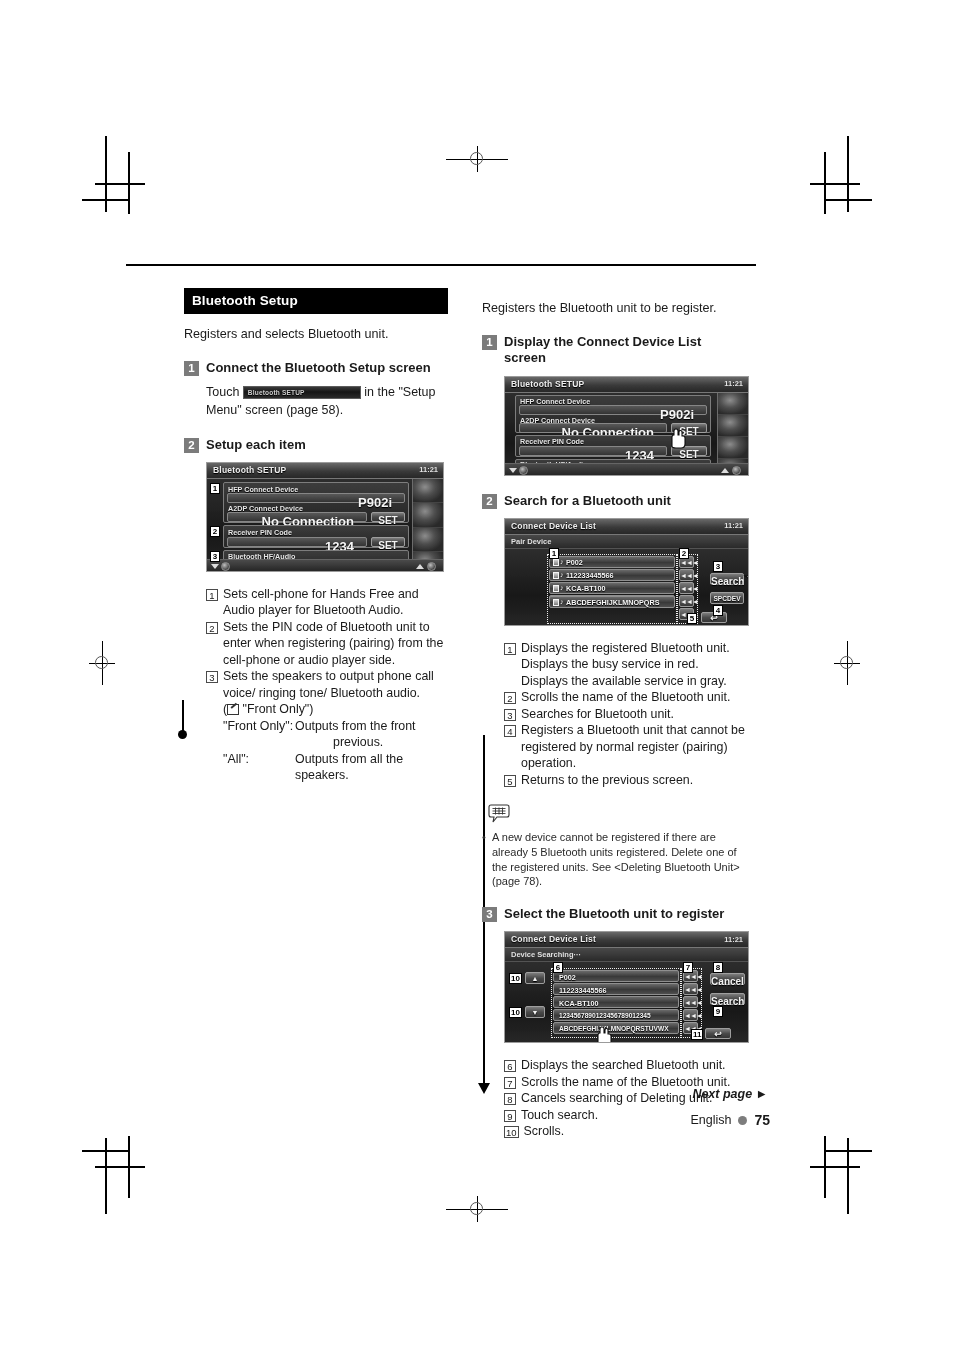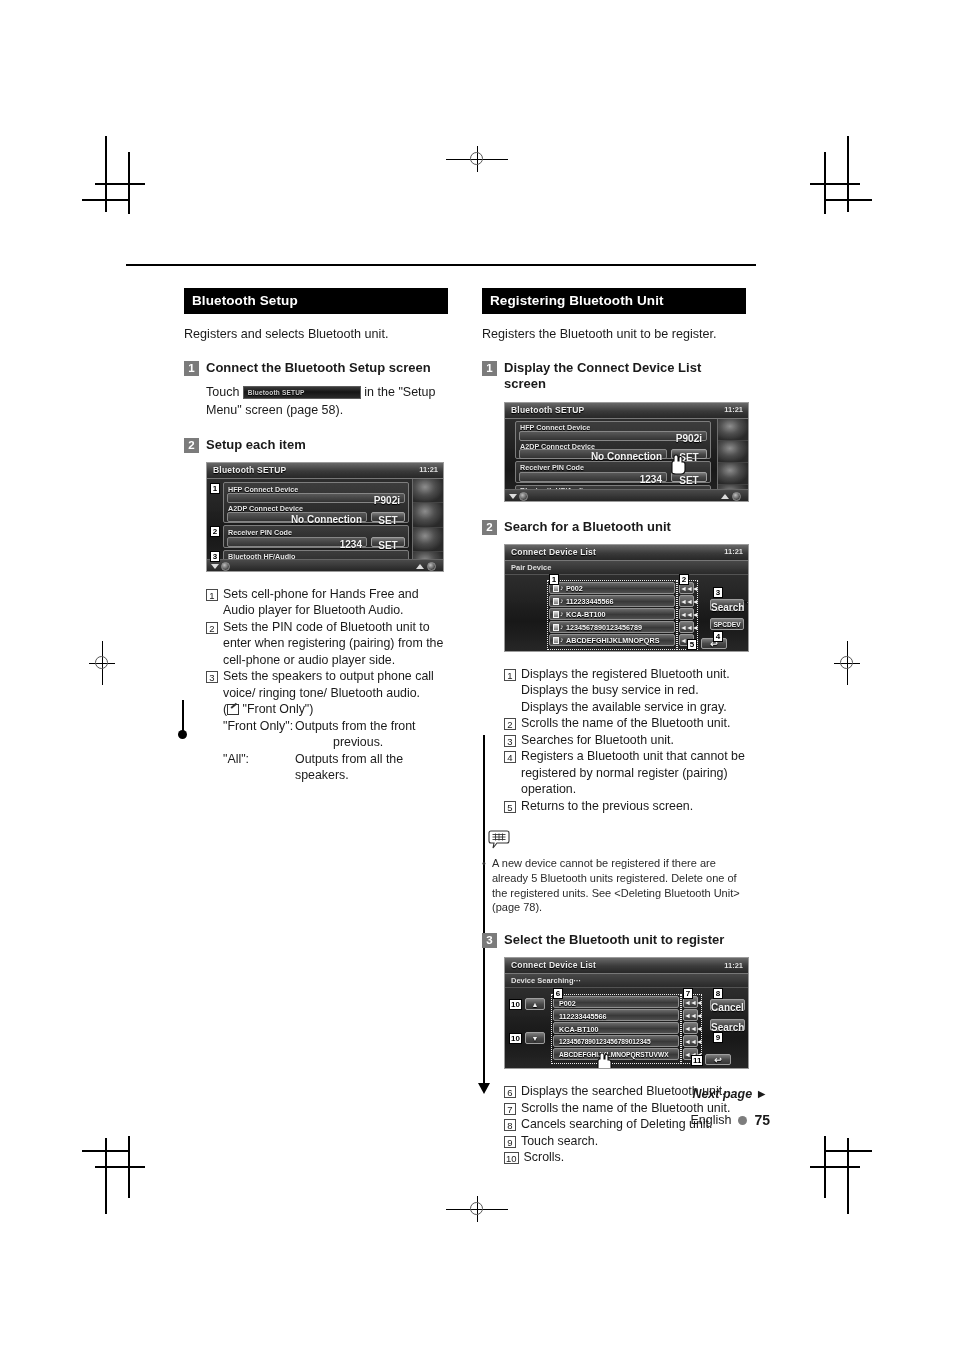--- a/index.html
+++ b/index.html
@@ -196,22 +196,22 @@
     white-space: nowrap;
   }
   .field-value-bar {
     position: absolute;
     background: linear-gradient(180deg,#5a5a5a,#373737);
     border: 1px solid #868686;
     box-sizing: border-box;
     border-radius: 2px;
   }
   .field-value-bar .v {
-    position: absolute; right: 4px; top: 1px;
-    font-size: 10px; font-weight: bold; color: #f0f0f0;
+    position: absolute; right: 12px; top: 1px;
+    font-size: 13px; font-weight: bold; color: #f0f0f0;
     text-shadow: 0 1px 1px #000;
     white-space: nowrap;
     margin-left: 22px;
   }
   .btn3d {
     position: absolute;
     background: linear-gradient(180deg,#7d7d7d 0%,#4d4d4d 50%,#383838 100%);
     border: 1px solid #9d9d9d;
     border-radius: 2px;
     box-sizing: border-box;
@@ -602,21 +602,20 @@
             <span class="sub-label">"All":</span>
             <span>Outputs from all the speakers.</span>
           </span>
         </div>
       </div>
     </div>
   </div>
 
   <div class="col col-right">
 
-    <div class="section-head">Registering Bluetooth Unit</div>
     <div class="intro">Registers the Bluetooth unit to be register.</div>
 
     <div class="step">
       <div class="step-num">1</div>
       <div class="step-title">Display the Connect Device List screen</div>
     </div>
 
     <div class="shot" style="margin-left:22px;margin-top:9px;width:245px;height:100px;">
       <div class="shot-title">
         <div class="t">Bluetooth SETUP</div>
@@ -701,21 +700,21 @@
           <div class="list-row" style="top:26px;">
             <div class="dot-ic"></div>
             <div class="note-ic">♪</div>
             <div class="nm">KCA-BT100</div>
           </div>
           <div class="list-row" style="top:39px;">
             <div class="dot-ic"></div>
             <div class="note-ic">♪</div>
             <div class="nm">1234567890123456789</div>
           </div>
-          <div class="list-row" style="top:52px;">
+          <div class="list-row" style="top:40px;">
             <div class="dot-ic"></div>
             <div class="note-ic">♪</div>
             <div class="nm">ABCDEFGHIJKLMNOPQRS</div>
           </div>
         </div>
 
         <div style="position:absolute;left:174px;top:7px;width:17px;height:66px;">
           <div class="scroll-btn" style="top:0;">◄◄◄</div>
           <div class="scroll-btn" style="top:13px;">◄◄◄</div>
           <div class="scroll-btn" style="top:26px;">◄◄◄</div>

